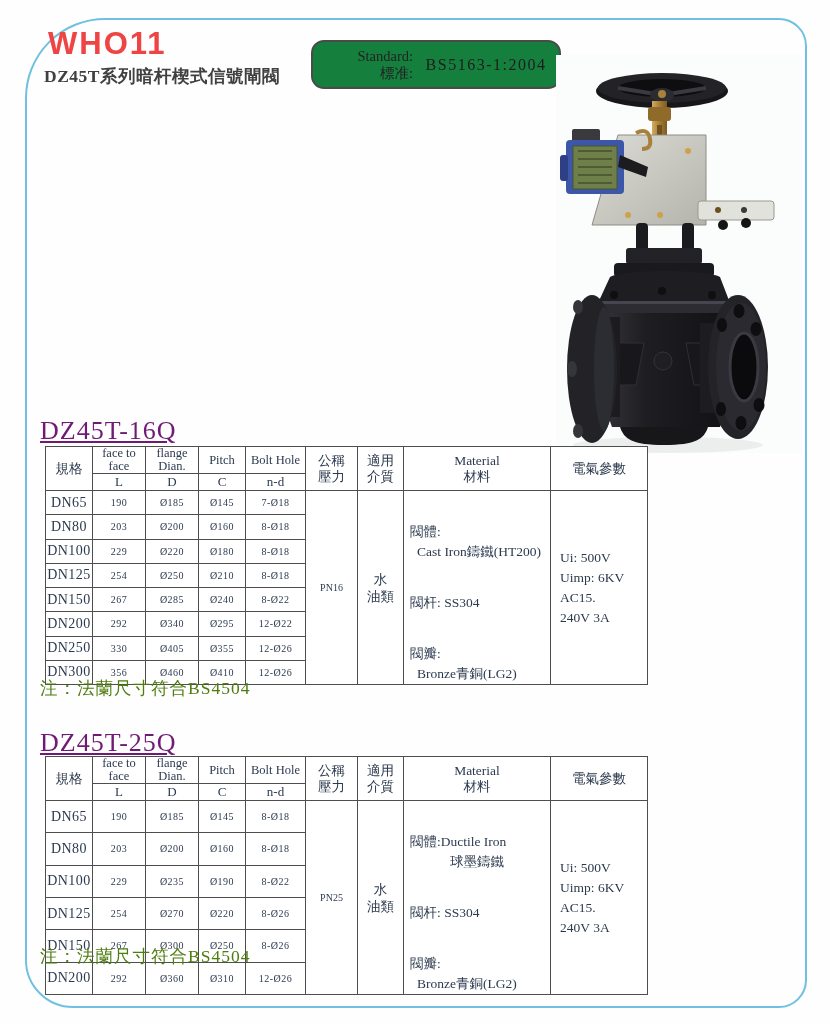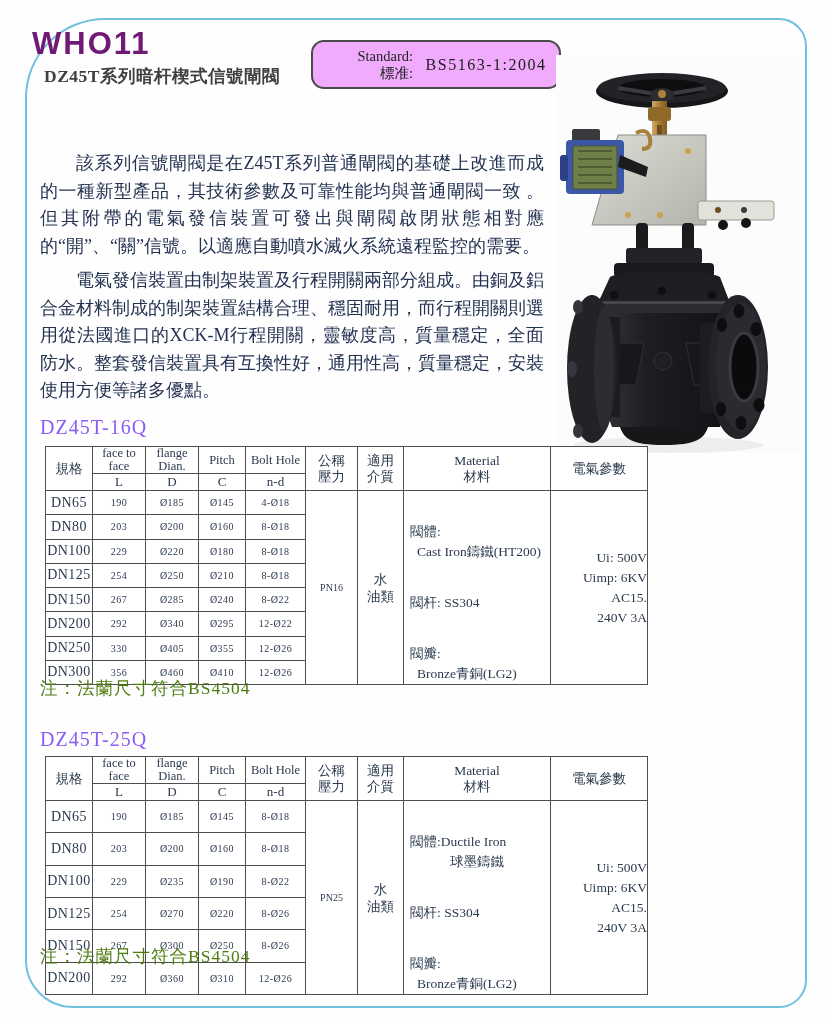--- a/index.html
+++ b/index.html
@@ -5,60 +5,60 @@
   html,body{margin:0;padding:0;background:#ffffff;}
   #page{
     position:relative;width:830px;height:1024px;background:#fefefe;
     font-family:"Liberation Serif","DejaVu Serif",serif;color:#25324e;overflow:hidden;
   }
   .sheet-border{
     position:absolute;left:25px;top:18px;width:778px;height:986px;
     border:2px solid #6fc1df;border-radius:80px 28px 28px 48px;pointer-events:none;
   }
   .brand-title{
-    position:absolute;left:32px;top:26px;font-family:"Liberation Sans","DejaVu Sans",sans-serif;
-    font-weight:bold;font-size:31px;letter-spacing:2px;color:#701a75;
+    position:absolute;left:48px;top:26px;font-family:"Liberation Sans","DejaVu Sans",sans-serif;
+    font-weight:bold;font-size:31px;letter-spacing:2px;color:#ef4444;
   }
   .brand-sub{
     position:absolute;left:44px;top:64px;font-size:17.5px;font-weight:bold;color:#404040;letter-spacing:0.5px;
   }
   .std-box{
     position:absolute;left:311px;top:40px;width:246px;height:45px;
     border:2px solid #4a4a4a;border-radius:13px;display:flex;align-items:center;
-    background:#f0abfc;color:#222;
+    background:#15803d;color:#222;
   }
   .std-labels{width:92px;text-align:right;font-size:14.5px;line-height:17px;padding-left:8px;}
   .std-value{flex:1;text-align:center;font-size:16px;letter-spacing:1.5px;color:#1d1d1d;}
   .intro{
     position:absolute;left:40px;top:150px;width:504px;font-size:18px;line-height:27.5px;
     text-align:justify;color:#243252;
   }
   .intro p{margin:0 0 7px 0;text-indent:2em;}
-  .tbl-title{position:absolute;left:40px;font-size:20px;letter-spacing:1px;color:#8b5cf6;}
+  .tbl-title{position:absolute;left:40px;font-size:26px;letter-spacing:1px;color:#701a75;text-decoration:underline;}
   .tbl-note{position:absolute;left:40px;font-size:17.5px;color:#4d7c0f;letter-spacing:1px;}
   .spec-table{
     position:absolute;left:45px;border-collapse:collapse;table-layout:fixed;
     background:#ffffff;color:#2c3a4e;font-family:"Liberation Serif","DejaVu Serif",serif;
   }
   .spec-table th,.spec-table td{
     border:1px solid #4e4e4e;padding:0;text-align:center;font-weight:normal;
     overflow:hidden;white-space:nowrap;
   }
   .spec-table thead tr.h1{height:26px;}
   .spec-table thead tr.h2{height:15px;}
   .spec-table tbody tr{height:23px;}
   .h-line{font-size:12.5px;line-height:13px;}
   .h-zh{font-size:13.5px;line-height:16px;}
   .h-sub{font-size:13px;}
   .cell-val{font-size:10px;letter-spacing:0.5px;}
   .cell-dn{font-size:14px;letter-spacing:0.5px;margin-top:24px;}
   .merged-left{text-align:left;}
   .mat-line{font-size:13.5px;line-height:20px;text-align:left;white-space:nowrap;}
   .ind0{padding-left:6px;margin-top:31px;} .ind1{padding-left:13px;} .ind2{padding-left:46px;}
-  .elec-line{font-size:13.5px;line-height:20px;text-align:right;padding-left:9px;}
+  .elec-line{font-size:13.5px;line-height:20px;text-align:left;padding-left:9px;}
   .med-line{font-size:13.5px;line-height:17px;}
   .pn-cell{font-size:10px;}
   .valve-wrap{position:absolute;left:548px;top:55px;width:262px;height:402px;}
 </style>
 </head>
 <body>
 
 <div id="page">
   <div class="sheet-border"></div>
 
@@ -66,24 +66,20 @@
   <div class="brand-sub">DZ45T系列暗杆楔式信號閘閥</div>
 
   <div class="std-box">
     <div class="std-labels">
       <div>Standard:</div>
       <div>標准:</div>
     </div>
     <div class="std-value">BS5163-1:2004</div>
   </div>
 
-  <div class="intro">
-    <p>該系列信號閘閥是在Z45T系列普通閘閥的基礎上改進而成的一種新型產品，其技術參數及可靠性能均與普通閘閥一致 。但其附帶的電氣發信裝置可發出與閘閥啟閉狀態相對應的“開”、“關”信號。以適應自動噴水滅火系統遠程監控的需要。</p>
-    <p>電氣發信裝置由制架裝置及行程開關兩部分組成。由銅及鋁合金材料制成的制架裝置結構合理、穩固耐用，而行程開關則選用從法國進口的XCK-M行程開關，靈敏度高，質量穩定，全面防水。整套發信裝置具有互換性好，通用性高，質量穩定，安裝使用方便等諸多優點。</p>
-  </div>
 
   <div class="valve-wrap">
     <svg width="262" height="402" viewBox="0 0 262 402" xmlns="http://www.w3.org/2000/svg">
       <defs>
         <linearGradient id="bodyg" x1="0" y1="0" x2="1" y2="0">
           <stop offset="0" stop-color="#33333a"></stop>
             <stop offset="0.35" stop-color="#1e1e22"></stop>
             <stop offset="1" stop-color="#121215"></stop>
         </linearGradient>
         <linearGradient id="brassg" x1="0" y1="0" x2="1" y2="0">
@@ -238,21 +234,21 @@
             <th class="h-sub">C</th>
             <th class="h-sub">n-d</th>
           </tr>
         </thead>
         <tbody>
           <tr>
             <td class="cell-dn">DN65</td>
             <td class="cell-val">190</td>
             <td class="cell-val">Ø185</td>
             <td class="cell-val">Ø145</td>
-            <td class="cell-val">4-Ø18</td>
+            <td class="cell-val">7-Ø18</td>
             <td rowspan="8" class="pn-cell">PN16</td>
             <td rowspan="8">
               <div class="med-line">水</div>
               <div class="med-line">油類</div>
             </td>
             <td rowspan="8" class="merged-left">
               <div class="mat-line ind0">閥體:</div>
               <div class="mat-line ind1">Cast Iron鑄鐵(HT200)</div>
               <div class="mat-line ind0">閥杆: SS304</div>
               <div class="mat-line ind0">閥瓣:</div>

